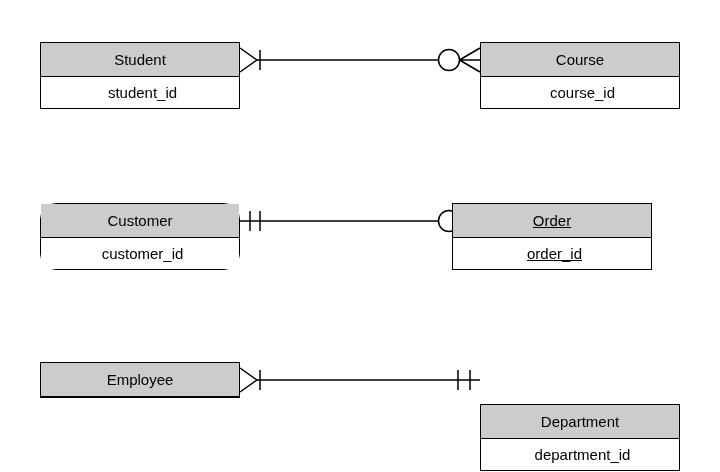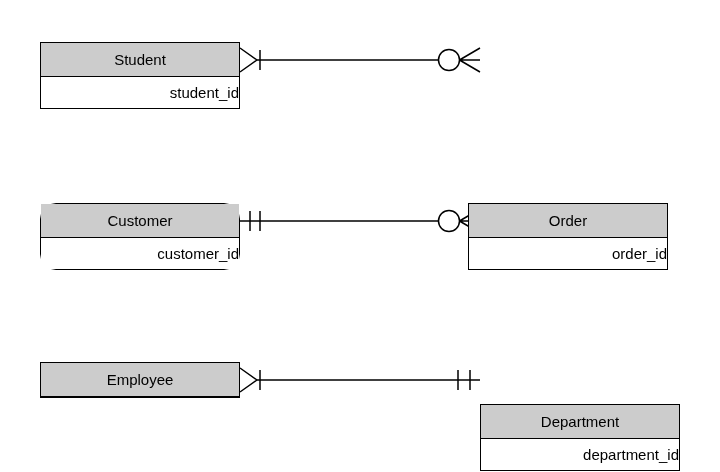--- a/index.html
+++ b/index.html
@@ -42,30 +42,30 @@
     line-height:33px;
     text-align:center;
     font-size:15px;
     background:var(--header-fill);
     border-bottom:1.5px solid var(--stroke);
   }
   .entity-row{
     height:31px;
     line-height:31px;
     font-size:15px;
-    text-align:right;
+    text-align:center;
     padding-left:5px;
     background:var(--row-fill);
     white-space:nowrap;
   }
   
   .pos-student   {left:40px; top:42px;}
   .pos-course    {left:480px;top:42px;}
   .pos-customer  {left:40px; top:203px;border-radius:16px;}
-  .pos-order     {left:468px;top:203px;}
+  .pos-order     {left:452px;top:203px;text-decoration:underline;}
   .pos-employee  {left:40px; top:362px;}
   .pos-department{left:480px;top:362px;margin-top:42px;}
 </style>
 </head>
 <body>
 
 <div class="canvas">
 
   <svg class="connector-layer" viewBox="0 0 720 472" xmlns="http://www.w3.org/2000/svg">
 
@@ -90,20 +90,24 @@
       <path d="M260,370 L260,390"></path>
       <path d="M458,370 L458,390 M470,370 L470,390"></path>
     </g>
   </svg>
 
   <div class="entity pos-student">
     <div class="entity-header">Student</div>
     <div class="entity-row">student_id</div>
   </div>
 
+  <div class="entity pos-course">
+    <div class="entity-header">Course</div>
+    <div class="entity-row">course_id</div>
+  </div>
 
   <div class="entity pos-customer">
     <div class="entity-header">Customer</div>
     <div class="entity-row">customer_id</div>
   </div>
 
   <div class="entity pos-order">
     <div class="entity-header">Order</div>
     <div class="entity-row">order_id</div>
   </div>

